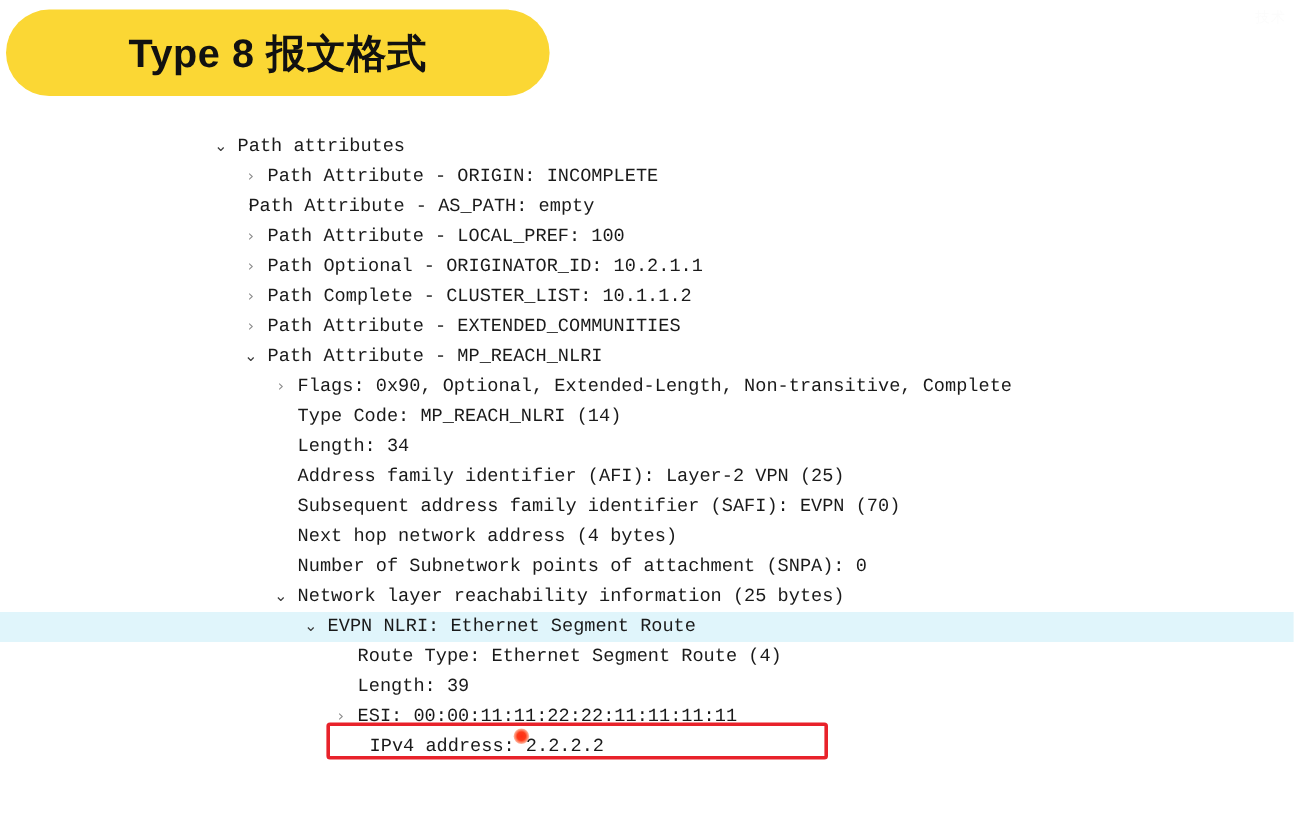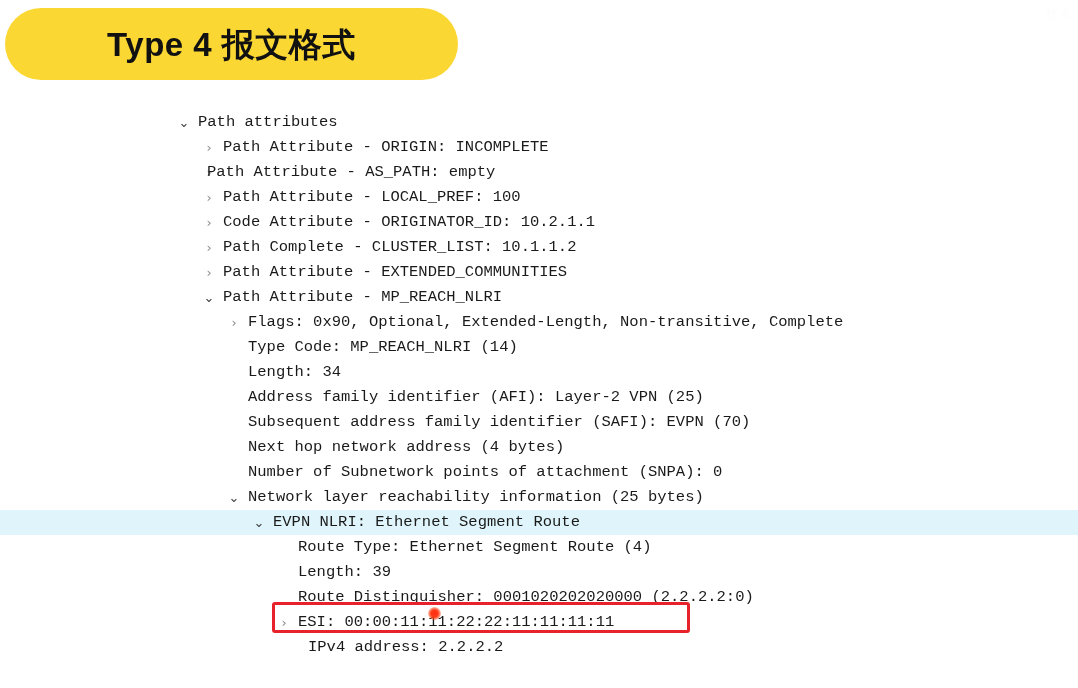--- a/index.html
+++ b/index.html
@@ -115,21 +115,21 @@
     background: radial-gradient(circle at 50% 50%,
                 #ff2d13 0%, #ff3a18 38%, rgba(255,80,30,0.55) 62%,
                 rgba(255,120,60,0.18) 82%, rgba(255,140,80,0) 100%);
     pointer-events: none;
   }
 </style>
 </head>
 <body>
 
 <div id="title-banner">
-  <span class="title-text">Type 4 报文格式</span>
+  <span class="title-text">Type 8 报文格式</span>
 </div>
 
 <div id="watermark">技术</div>
 
 <div id="detail-tree">
     <div class="tree-row">
       <span class="twisty open" style="left: 176px;">⌄</span>
       <span class="row-label" style="left: 198px;">Path attributes</span>
     </div>
     <div class="tree-row">
@@ -139,21 +139,21 @@
     <div class="tree-row">
       <span class="twisty" style="left: 201px;">›</span>
       <span class="row-label" style="left: 207px;">Path Attribute - AS_PATH: empty</span>
     </div>
     <div class="tree-row">
       <span class="twisty" style="left: 201px;">›</span>
       <span class="row-label" style="left: 223px;">Path Attribute - LOCAL_PREF: 100</span>
     </div>
     <div class="tree-row">
       <span class="twisty" style="left: 201px;">›</span>
-      <span class="row-label" style="left: 223px;">Code Attribute - ORIGINATOR_ID: 10.2.1.1</span>
+      <span class="row-label" style="left: 223px;">Path Optional - ORIGINATOR_ID: 10.2.1.1</span>
     </div>
     <div class="tree-row">
       <span class="twisty" style="left: 201px;">›</span>
       <span class="row-label" style="left: 223px;">Path Complete - CLUSTER_LIST: 10.1.1.2</span>
     </div>
     <div class="tree-row">
       <span class="twisty" style="left: 201px;">›</span>
       <span class="row-label" style="left: 223px;">Path Attribute - EXTENDED_COMMUNITIES</span>
     </div>
     <div class="tree-row">
@@ -190,23 +190,20 @@
       <span class="twisty open" style="left: 251px;">⌄</span>
       <span class="row-label" style="left: 273px;">EVPN NLRI: Ethernet Segment Route</span>
     </div>
     <div class="tree-row">
       <span class="row-label" style="left: 298px;">Route Type: Ethernet Segment Route (4)</span>
     </div>
     <div class="tree-row">
       <span class="row-label" style="left: 298px;">Length: 39</span>
     </div>
     <div class="tree-row">
-      <span class="row-label" style="left: 298px;">Route Distinguisher: 0001020202020000 (2.2.2.2:0)</span>
-    </div>
-    <div class="tree-row">
       <span class="twisty" style="left: 276px;">›</span>
       <span class="row-label" style="left: 298px;">ESI: 00:00:11:11:22:22:11:11:11:11</span>
     </div>
     <div class="tree-row">
       <span class="row-label" style="left: 308px;">IPv4 address: 2.2.2.2</span>
     </div>
   </div>
 
 <div id="esi-annotation-box"></div>
 

